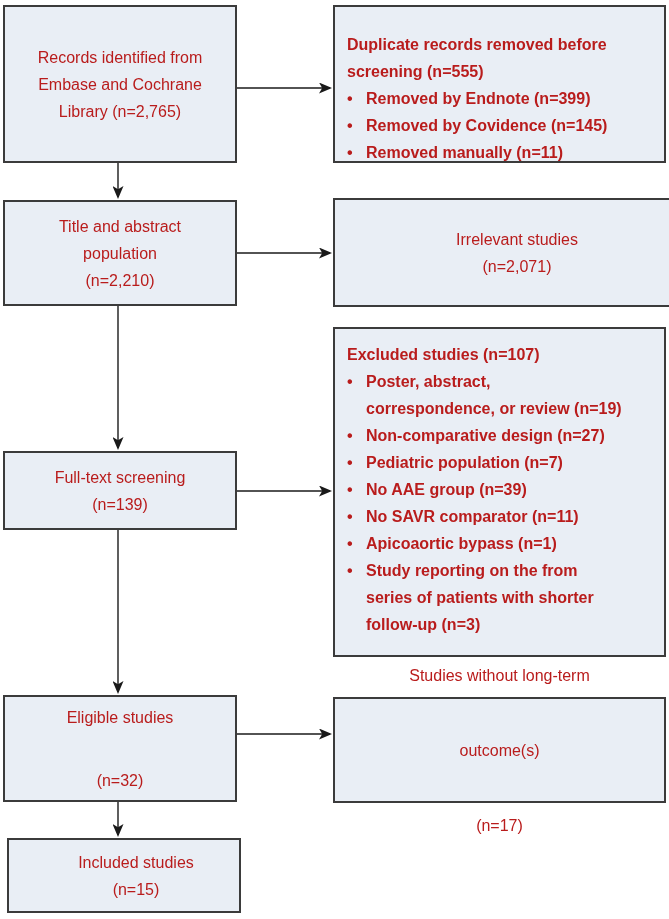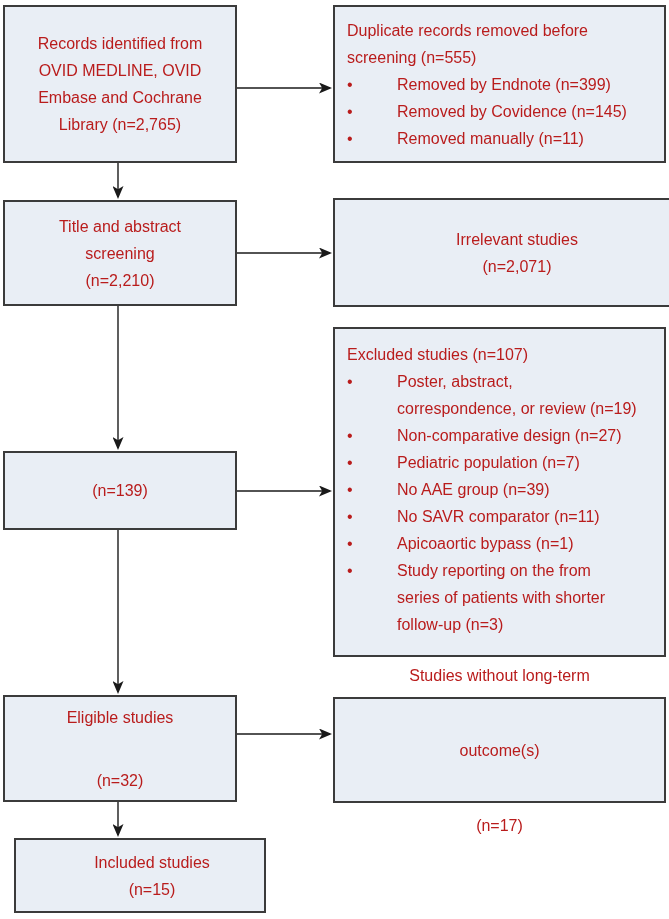--- a/index.html
+++ b/index.html
@@ -17,25 +17,25 @@
     background:#e9eef5;
     border:2px solid #3b3b3b;
     font-size:16px;
     line-height:27px;
   }
   .box.centered{
     display:flex;flex-direction:column;
     justify-content:center;align-items:center;
     text-align:center;
   }
-  .box.listbox{padding:10px 12px;}
+  .box.listbox{padding:24px 12px;font-weight:bold;}
   .ln{display:block;}
   .bullet-item{display:flex;align-items:flex-start;}
   .dot{flex:0 0 19px;width:19px;}
-  .bl-lines{flex:1 1 auto;margin-left:31px;}
+  .bl-lines{flex:1 1 auto;}
   .bl{display:block;}
   #arrows{position:absolute;left:0;top:0;pointer-events:none;}
 </style>
 </head>
 <body>
 
 <div id="canvas">
 
   <svg id="arrows" width="669" height="919" viewBox="0 0 669 919">
     <defs>
@@ -50,41 +50,41 @@
     <line x1="118" y1="802" x2="118" y2="835" stroke="#1a1a1a" stroke-width="1.4" marker-end="url(#ah)"></line>
 
     <line x1="237" y1="88" x2="330" y2="88" stroke="#1a1a1a" stroke-width="1.4" marker-end="url(#ah)"></line>
     <line x1="237" y1="253" x2="330" y2="253" stroke="#1a1a1a" stroke-width="1.4" marker-end="url(#ah)"></line>
     <line x1="237" y1="491" x2="330" y2="491" stroke="#1a1a1a" stroke-width="1.4" marker-end="url(#ah)"></line>
     <line x1="237" y1="734" x2="330" y2="734" stroke="#1a1a1a" stroke-width="1.4" marker-end="url(#ah)"></line>
   </svg>
 
   <div class="box centered" style="left:3px;top:5px;width:234px;height:158px;">
     <span class="ln">Records identified from</span>
-    <span class="ln">OVID MEDLINE, OVID</span>
     <span class="ln">Embase and Cochrane</span>
     <span class="ln">Library (n=2,765)</span>
   </div>
 
   <div class="box centered" style="left:3px;top:200px;width:234px;height:106px;">
     <span class="ln">Title and abstract</span>
-    <span class="ln">screening</span>
+    <span class="ln">population</span>
     <span class="ln">(n=2,210)</span>
   </div>
 
   <div class="box centered" style="left:3px;top:451px;width:234px;height:79px;">
+    <span class="ln">Full-text screening</span>
     <span class="ln">(n=139)</span>
   </div>
 
   <div class="box centered" style="left:3px;top:695px;width:234px;height:107px;gap:36px;">
     <span class="ln">Eligible studies</span>
     <span class="ln">(n=32)</span>
   </div>
 
-  <div class="box centered" style="left:14px;top:838px;width:252px;height:75px;padding-left:24px;">
+  <div class="box centered" style="left:7px;top:838px;width:234px;height:75px;padding-left:24px;">
     <span class="ln">Included studies</span>
     <span class="ln">(n=15)</span>
   </div>
 
   <div class="box listbox" style="left:333px;top:5px;width:333px;height:158px;">
     <span class="ln">Duplicate records removed before</span>
     <span class="ln">screening (n=555)</span>
     <div class="bullet-item">
       <span class="dot">•</span>
       <span class="bl-lines">

